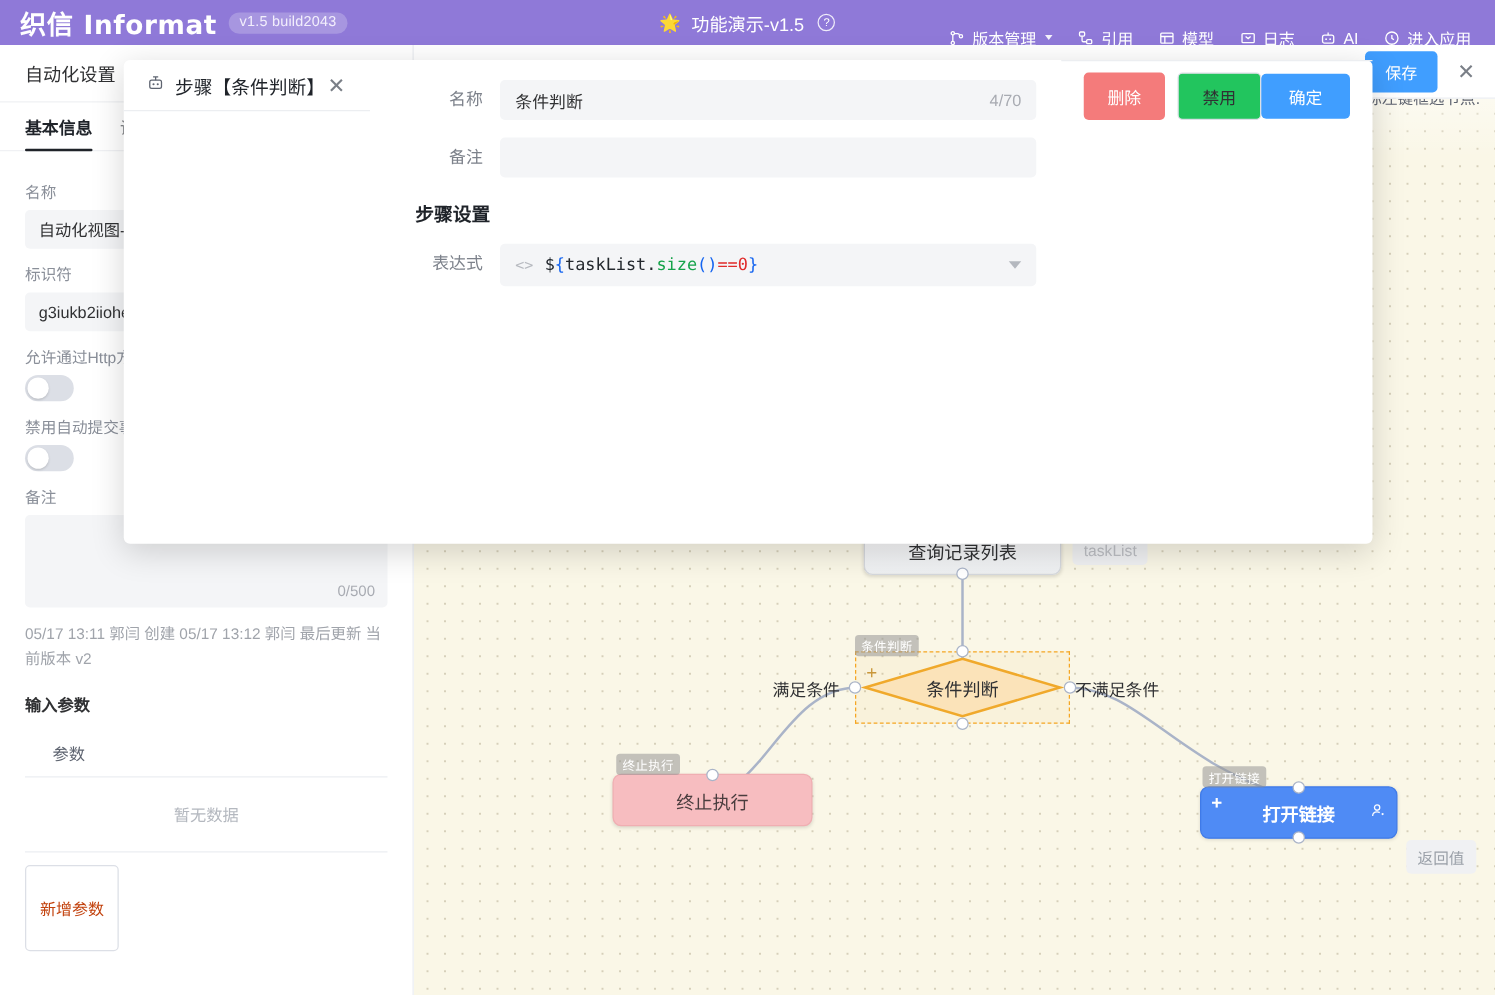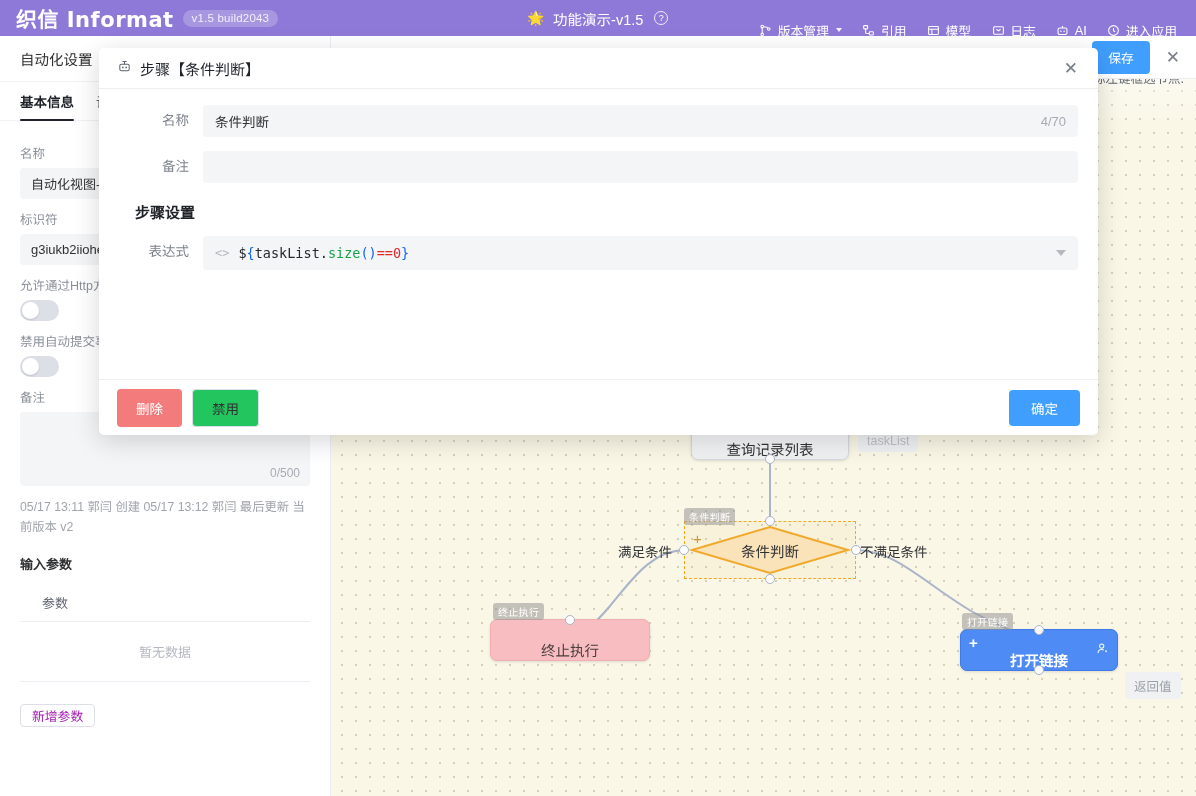--- a/index.html
+++ b/index.html
@@ -118,23 +118,23 @@
   .section-title { font-size: 13px; font-weight: 700; color: #303133; margin-top: 17px; }
   .param-head {
     margin-top: 14px; padding: 6px 0 9px 22px; font-size: 13px; color: #5e6470;
     border-bottom: 1px solid #ebeef2;
   }
   .no-data {
     text-align: center; font-size: 13px; color: #b4b8bf;
     padding: 20px 0; border-bottom: 1px solid #ebeef2;
   }
   .btn-outline {
-    display: inline-block; margin-top: 22px;
+    display: inline-block; margin-top: 10px;
     border: 1px solid #dcdfe6; border-radius: 4px;
-    padding: 1px 11px; font-size: 12.8px; color: #a21caf;
+    padding: 24px 11px; font-size: 12.8px; color: #c2410c;
     background: #fff; cursor: pointer;
   }
 
   
   .canvas {
     position: absolute; top: 36px; left: 331px;
     width: 865px; height: 760px;
     background-color: #faf7e7;
     background-image:
       radial-gradient(circle, rgba(170,160,130,.45) 0.8px, transparent 0.9px);
@@ -170,21 +170,21 @@
   }
 
   
   .node { position: absolute; z-index: 3; }
   .node-tag {
     position: absolute; font-size: 10px; color: #ffffff;
     background: rgba(150,150,150,.55); border-radius: 3px;
     padding: 1px 5px; white-space: nowrap; letter-spacing: .3px;
   }
   .node-box {
-    border-radius: 7px; display: flex; align-items: flex-end;
+    border-radius: 7px; display: flex; align-items: center;
     justify-content: center; font-size: 14.5px;
     box-shadow: 0 1px 3px rgba(0,0,0,.12);
     position: relative;
   }
   .node-query {
     width: 158px; height: 40px;
     background: linear-gradient(#fbfbfc, #eef0f2);
     border: 1px solid #d5d8dd; color: #303133;
   }
   .node-stop {
@@ -227,21 +227,21 @@
   .person-ico {
     position: absolute; right: 8px; top: 50%; margin-top: -8px;
     font-size: 12px; color: #ffffff; opacity: .95;
   }
 
   
   .modal {
     position: absolute; left: 99px; top: 48px; width: 999px; height: 387px;
     background: #ffffff; border-radius: 5px;
     box-shadow: 0 6px 26px rgba(0,0,0,.16);
-    z-index: 60; display: flex; flex-direction: column;
+    z-index: 60; display: flex; flex-direction: row;
   }
   .modal-header {
     height: 41px; display: flex; align-items: center;
     padding: 0 18px; border-bottom: 1px solid #eceef1;
     justify-content: space-between;
   }
   .modal-title {
     display: flex; align-items: center; gap: 8px;
     font-size: 15px; color: #1f2329; font-weight: 500;
   }

